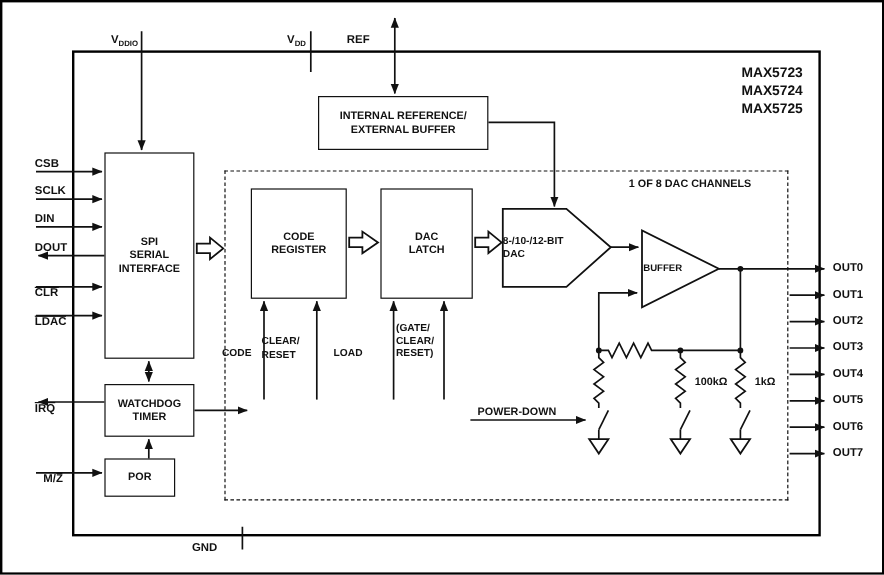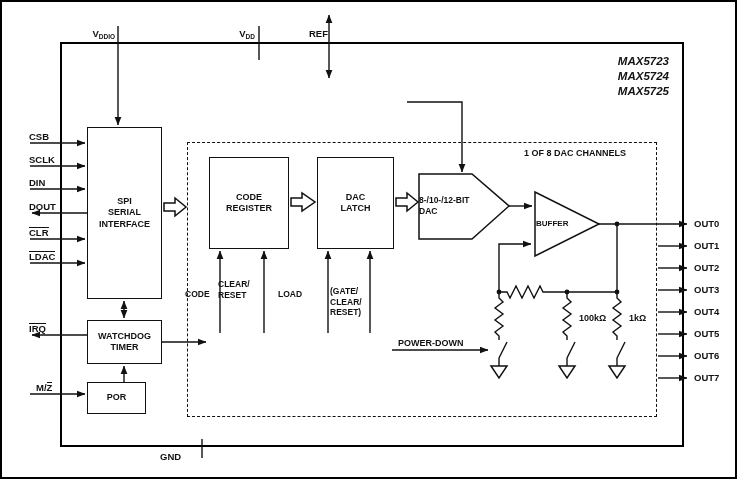--- a/index.html
+++ b/index.html
@@ -12,22 +12,22 @@
   .mainbox { position:absolute; left:58px; top:40px; width:624px; height:405px;
     box-sizing:border-box; border:2px solid #000; }
   .dashedbox { position:absolute; left:185px; top:140px; width:470px; height:275px;
     box-sizing:border-box; border:1.5px dashed #111; }
   .blk { position:absolute; box-sizing:border-box; border:1.5px solid #111; background:#fff;
     display:flex; flex-direction:column; align-items:center; justify-content:center;
     text-align:center; font-size:9px; font-weight:bold; line-height:11.5px; }
   .lbl { position:absolute; font-size:9.5px; font-weight:bold; white-space:nowrap; line-height:11px; }
   .flabel { position:absolute; font-size:8.5px; font-weight:bold; line-height:10.5px; }
   .sub { font-size:6.5px; vertical-align:-2px; font-weight:bold; }
-  .ovl { display:inline-block; border-top:1.3px solid #111; line-height:10px; }
-  .partnos { position:absolute; text-align:right; font-style:italic; font-weight:bold;
+  .ovl { display:inline-block; border-top:1.3px solid #111; line-height:10px;margin-top:12px; }
+  .partnos { position:absolute; text-align:right; font-weight:bold;
     font-size:11.5px; line-height:15px; }
 </style>
 </head>
 <body>
 
 <div class="frame">
 
   <div class="mainbox"></div>
   <div class="dashedbox"></div>
 
@@ -35,20 +35,24 @@
     <div>WATCHDOG</div>
     <div>TIMER</div>
   </div>
   <div class="blk" style="left:85px;top:125px;width:75px;height:172px">
     <div>SPI</div>
     <div>SERIAL</div>
     <div>INTERFACE</div>
   </div>
   <div class="blk" style="left:85px;top:380px;width:59px;height:32px">
     <div>POR</div>
+  </div>
+  <div class="blk" style="left:263px;top:78px;width:142px;height:45px">
+    <div>INTERNAL REFERENCE/</div>
+    <div>EXTERNAL BUFFER</div>
   </div>
   <div class="blk" style="left:207px;top:155px;width:80px;height:92px">
     <div>CODE</div>
     <div>REGISTER</div>
   </div>
   <div class="blk" style="left:315px;top:155px;width:77px;height:92px">
     <div>DAC</div>
     <div>LATCH</div>
   </div>
 
@@ -136,21 +140,21 @@
     <div>MAX5724</div>
     <div>MAX5725</div>
   </div>
 
   <div class="lbl" style="left:70px;top:26px;width:43px;text-align:right">
     <span>V</span><span class="sub">DDIO</span>
   </div>
   <div class="lbl" style="left:212px;top:26px;width:41px;text-align:right">
     <span>V</span><span class="sub">DD</span>
   </div>
-  <div class="lbl" style="left:286px;top:26px;width:40px;text-align:right">REF</div>
+  <div class="lbl" style="left:266px;top:26px;width:40px;text-align:right">REF</div>
   <div class="lbl" style="left:158px;top:449px;width:38px;text-align:left">GND</div>
 
   <div class="lbl" style="left:27px;top:129px">CSB</div>
   <div class="lbl" style="left:27px;top:152px">SCLK</div>
   <div class="lbl" style="left:27px;top:175px">DIN</div>
   <div class="lbl" style="left:27px;top:199px">DOUT</div>
   <div class="lbl" style="left:27px;top:225px"><span class="ovl">CLR</span></div>
   <div class="lbl" style="left:27px;top:249px"><span class="ovl">LDAC</span></div>
   <div class="lbl" style="left:27px;top:321px"><span class="ovl">IRQ</span></div>
   <div class="lbl" style="left:34px;top:380px">
@@ -173,21 +177,21 @@
     <div>DAC</div>
   </div>
   <div class="flabel" style="left:534px;top:217px;width:48px;font-size:8px">BUFFER</div>
 
   <div class="flabel" style="left:183px;top:287px;width:33px">CODE</div>
   <div class="flabel" style="left:216px;top:277px;width:48px">
     <div>CLEAR/</div>
     <div>RESET</div>
   </div>
   <div class="flabel" style="left:276px;top:287px;width:36px">LOAD</div>
-  <div class="flabel" style="left:328px;top:284px;width:48px">
+  <div class="flabel" style="left:328px;top:266px;width:48px">
     <div>(GATE/</div>
     <div>CLEAR/</div>
     <div>RESET)</div>
   </div>
   <div class="lbl" style="left:396px;top:336px;font-size:9px">POWER-DOWN</div>
 
   <div class="lbl" style="left:577px;top:311px;font-size:9px">100kΩ</div>
   <div class="lbl" style="left:627px;top:311px;font-size:9px">1kΩ</div>
 
 </div>

